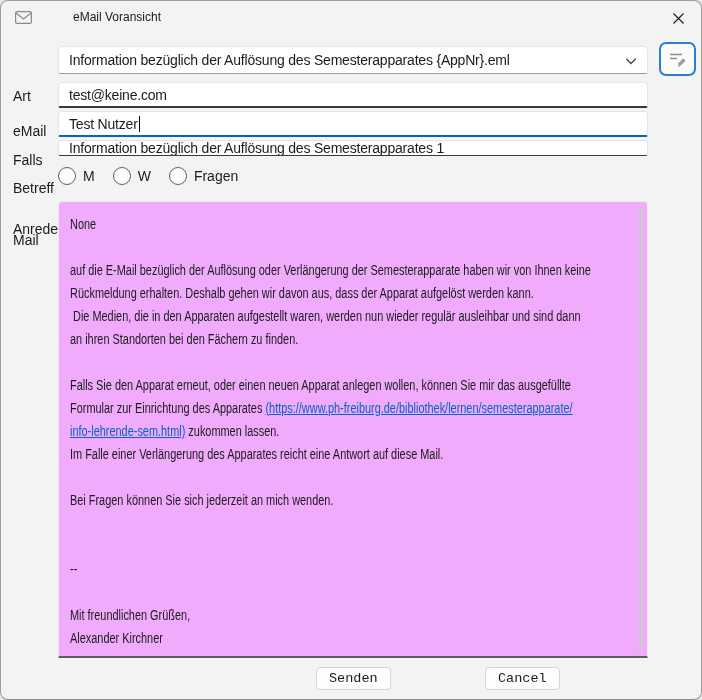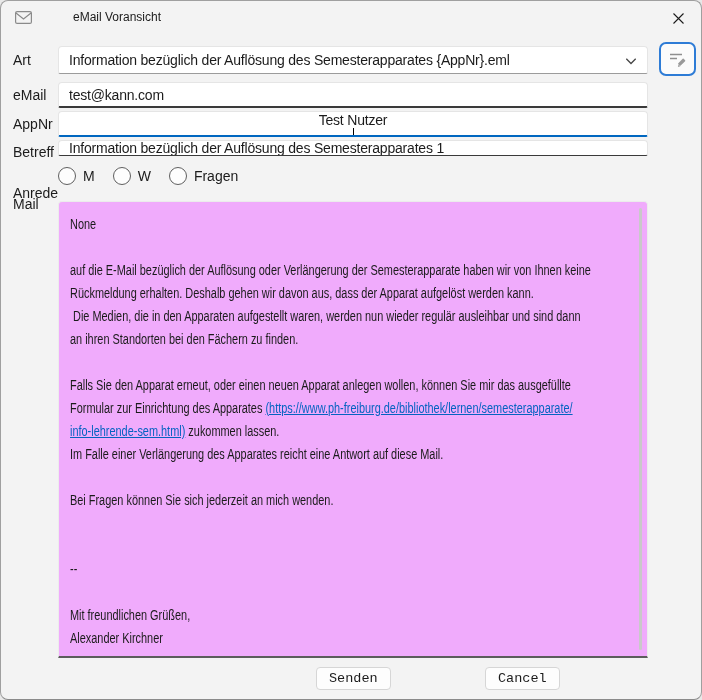--- a/index.html
+++ b/index.html
@@ -8,32 +8,32 @@
     position:relative; width:702px; height:700px;
     background:#f3f3f3; border:1px solid #9f9f9f; border-bottom-color:#8a8a8a;
     border-radius:8px; overflow:hidden;
   }
   
   .titlebar { position:absolute; left:0; top:0; width:100%; height:34px; }
   .title-icon { position:absolute; left:14px; top:10px; width:17px; height:13px; }
   .title-text { position:absolute; left:39px; top:9px; font-size:12px; color:#1b1b1b;margin-left:33px; }
   .close-btn { position:absolute; right:4px; top:2px; width:38px; height:30px; background:transparent; border:none; cursor:pointer; display:flex; align-items:center; justify-content:center; }
   
-  .lbl { position:absolute; left:12px; font-size:14px; color:#1b1b1b; }
+  .lbl { position:absolute; left:12px; font-size:14px; color:#1b1b1b;margin-top:36px; }
   
   .field {
     position:absolute; left:57px; width:590px; background:#ffffff;
     border:1px solid #e5e5e5; border-radius:4px 4px 2px 2px;
     font-size:14px; color:#1b1b1b; padding:0 10px; letter-spacing:-0.2px;
     display:flex; align-items:center; white-space:nowrap; overflow:hidden;
   }
   .combo { top:45px; height:28px; border-bottom:1px solid #9b9b9b; padding-right:28px; }
   .combo .chev { position:absolute; right:10px; top:11px; }
   .underline-dark  { border-bottom:2px solid #3a3a3a; }
-  .underline-blue  { border-bottom:2px solid #0067c0;flex-direction:column; }
+  .underline-blue  { border-bottom:2px solid #0067c0; }
   .f-email   { top:81px;  height:26px; }
   .f-prof    { top:110px; height:26px; }
   .f-betreff { top:139px; height:16px; border-bottom-width:1.5px; }
   .caret { display:inline-block; width:1px; height:16px; background:#000; margin-left:1px; }
   
   .edit-btn {
     position:absolute; left:658px; top:41px; width:37px; height:34px;
     background:#fbfbfb; border:2px solid #2e7cd6; border-radius:7px; cursor:pointer;
     display:flex; align-items:center; justify-content:center;
   }
@@ -102,24 +102,24 @@
         <line x1="3" y1="5.5" x2="15" y2="5.5" stroke="#8f8f8f" stroke-width="1.6"></line>
         <line x1="3" y1="9.5" x2="10" y2="9.5" stroke="#8f8f8f" stroke-width="1.6"></line>
         <rect x="13" y="9.4" width="3.4" height="7.6" rx="0.7" transform="rotate(45 14.7 13.2)" fill="#9a9a9a"></rect>
         <path d="M10.9,17.9 l2.5-0.6 -1.9-1.9 z" fill="#9a9a9a"></path>
       </svg>
     </span>
   </button>
 
   <span class="lbl" style="top:86px">eMail</span>
   <div class="field f-email underline-dark">
-    <span>test@kann.com</span>
+    <span>test@keine.com</span>
   </div>
 
-  <span class="lbl" style="top:115px">AppNr</span>
+  <span class="lbl" style="top:115px">Falls</span>
   <div class="field f-prof underline-blue">
     <span>Test Nutzer</span>
     <span class="caret"></span>
   </div>
 
   <span class="lbl" style="top:143px">Betreff</span>
   <div class="field f-betreff underline-dark">
     <span>Information bezüglich der Auflösung des Semesterapparates 1</span>
   </div>
 

